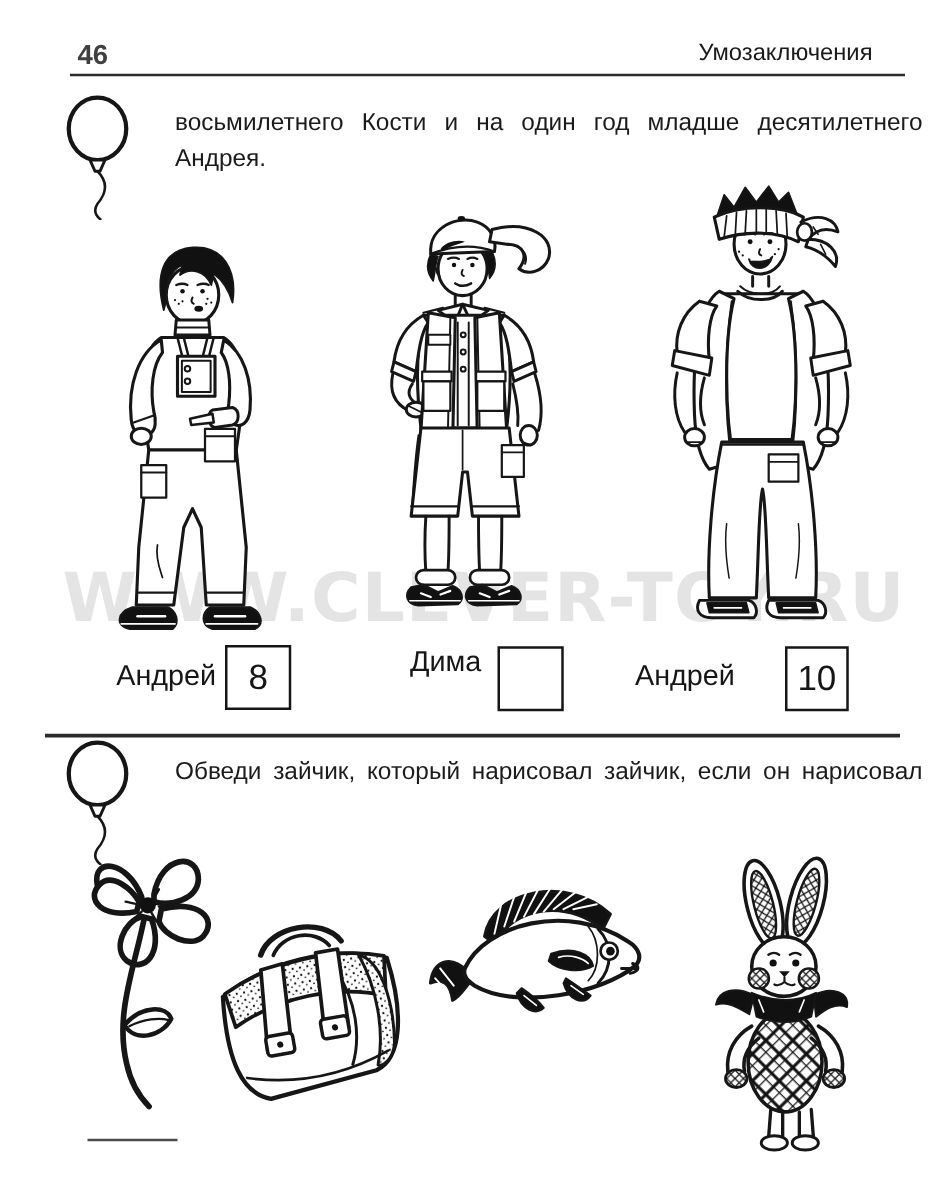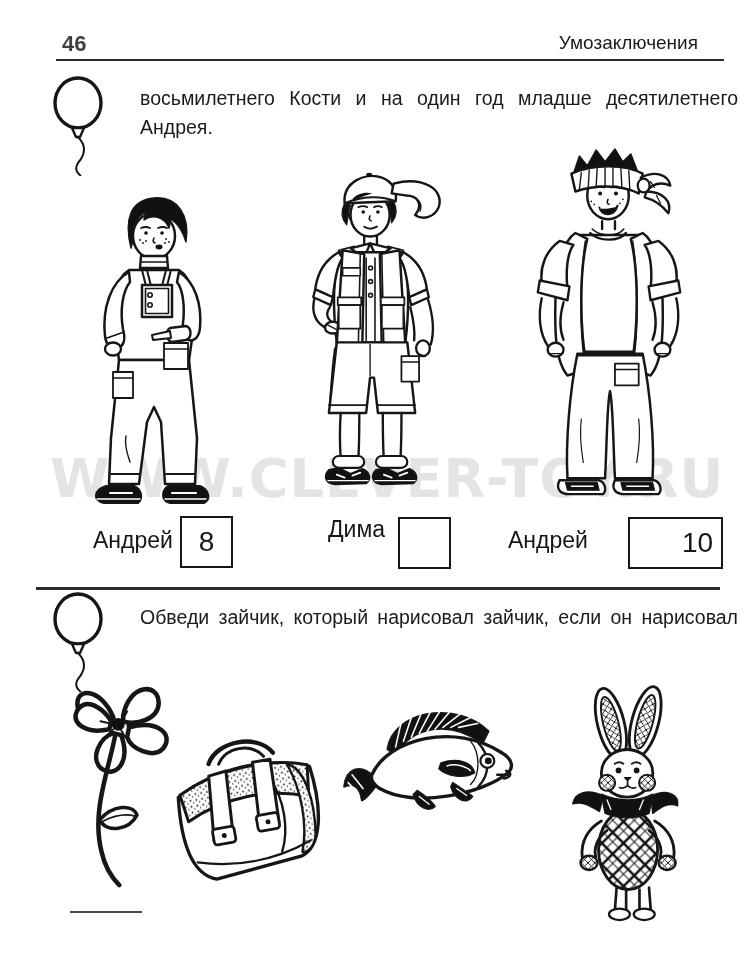--- a/index.html
+++ b/index.html
@@ -216,21 +216,21 @@
   <div class="ans-box" style="left:180px;top:516px;width:49px;height:48px;">
     <span>8</span>
   </div>
 
   <span class="abs name-label z2" style="left:328px;top:516px;">Дима</span>
   <div class="ans-box" style="left:398px;top:517px;width:49px;height:48px;">
     <span></span>
   </div>
 
   <span class="abs name-label z2" style="left:508px;top:527px;">Андрей</span>
-  <div class="ans-box" style="left:628px;top:517px;width:47px;height:48px;padding-left:44px;">
+  <div class="ans-box" style="left:628px;top:517px;width:47px;height:48px;">
     <span>10</span>
   </div>
 
   <div class="abs rule z2" style="left:36px;top:587px;width:684px;height:2.6px;"></div>
 
   <svg class="art" style="left:52px;top:592px;" width="52" height="100" viewBox="0 0 52 100">
     <ellipse cx="26" cy="27" rx="23" ry="25" fill="#fff" stroke="#161616" stroke-width="3.4"></ellipse>
     <path d="M20,52 L32,52 L28,61 L24,61 Z" fill="#fff" stroke="#161616" stroke-width="2.4" stroke-linejoin="round"></path>
     <path d="M26,61 C36,71 32,80 26,87 C22,93 25,97 29,100" fill="none" stroke="#161616" stroke-width="2"></path>
   </svg>

